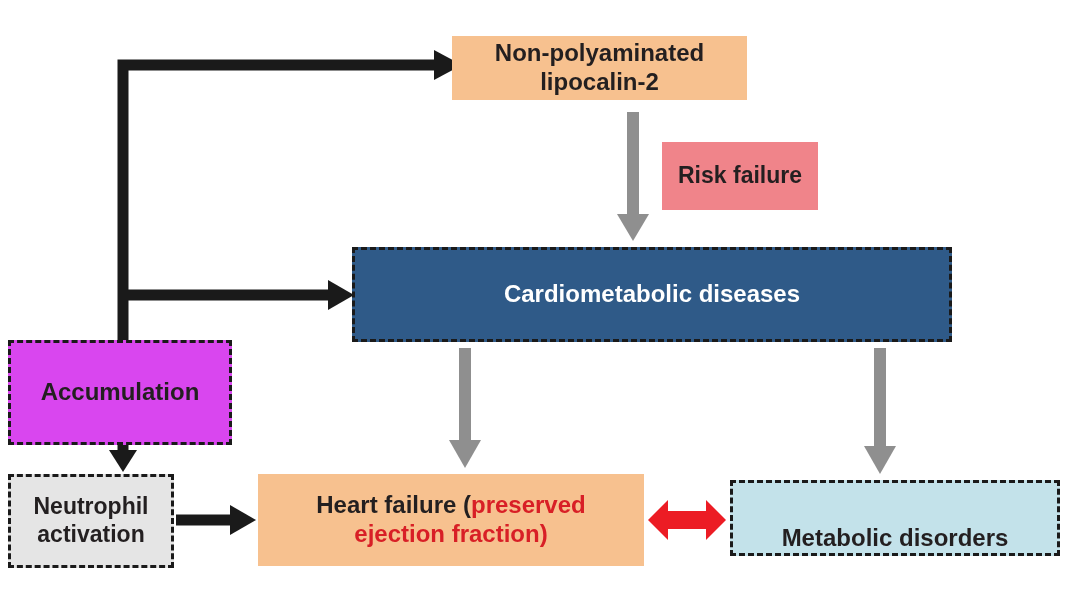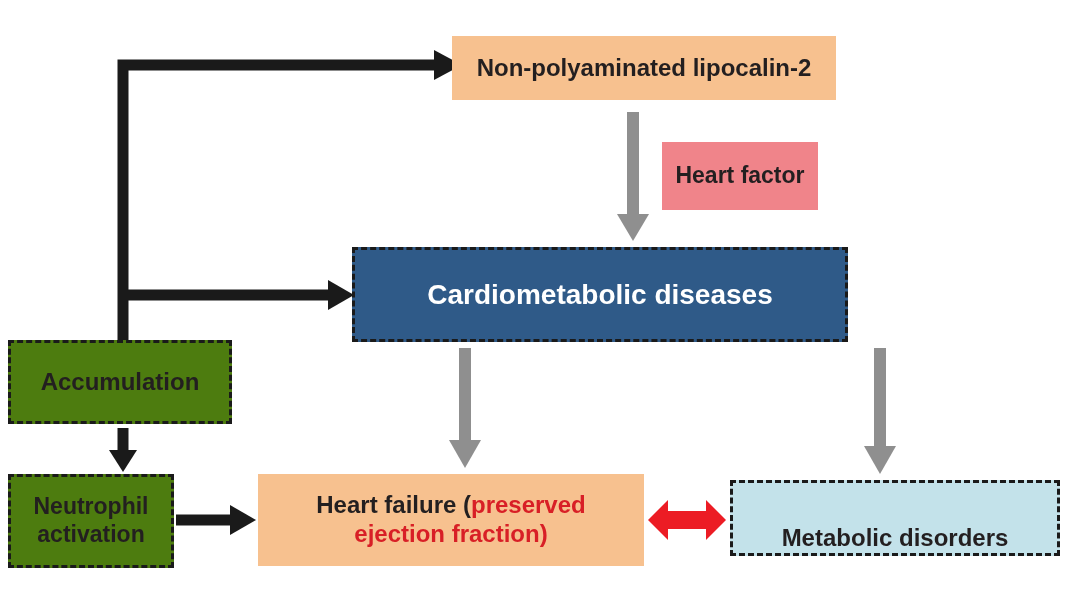--- a/index.html
+++ b/index.html
@@ -22,38 +22,38 @@
     justify-content: center;
     text-align: center;
     font-weight: bold;
     color: #231f20;
     box-sizing: border-box;
     line-height: 1.2;
   }
   .dashed { border: 3px dashed #1a1a1a; }
 
   #box-lipocalin {
-    left: 452px; top: 36px; width: 384px; height: 64px;
+    left: 452px; top: 36px; width: 295px; height: 64px;
     background: #f7c18f; font-size: 24px;
   }
   #box-risk {
     left: 662px; top: 142px; width: 156px; height: 68px;
     background: #f0848a; font-size: 23px;
   }
   #box-cardio {
-    left: 352px; top: 247px; width: 496px; height: 95px;
-    background: #2f5a88; color: #ffffff; font-size: 28px;
+    left: 352px; top: 247px; width: 600px; height: 95px;
+    background: #2f5a88; color: #ffffff; font-size: 24px;
   }
   #box-accumulation {
-    left: 8px; top: 340px; width: 224px; height: 84px;
-    background: #4d7c0f; font-size: 24px;
+    left: 8px; top: 340px; width: 224px; height: 105px;
+    background: #d946ef; font-size: 24px;
   }
   #box-neutrophil {
     left: 8px; top: 474px; width: 166px; height: 94px;
-    background: #4d7c0f; font-size: 23px;
+    background: #e5e5e5; font-size: 23px;
     padding: 12px 10px;
   }
   #box-heart {
     left: 258px; top: 474px; width: 386px; height: 92px;
     background: #f7c18f; font-size: 24px;
     padding: 8px 28px;
   }
   #box-heart .hl { color: #d81f26; }
   #box-metabolic {
     left: 730px; top: 480px; width: 330px; height: 76px;
@@ -114,21 +114,21 @@
       <polygon points="668,500 668,540 648,520" fill="#ec1c24"></polygon>
       <polygon points="706,500 706,540 726,520" fill="#ec1c24"></polygon>
     </g>
   </svg>
 
   <div class="box" id="box-lipocalin">
     <span>Non-polyaminated lipocalin-2</span>
   </div>
 
   <div class="box" id="box-risk">
-    <span>Heart factor</span>
+    <span>Risk failure</span>
   </div>
 
   <div class="box dashed" id="box-cardio">
     <span>Cardiometabolic diseases</span>
   </div>
 
   <div class="box dashed" id="box-accumulation">
     <span>Accumulation</span>
   </div>
 

